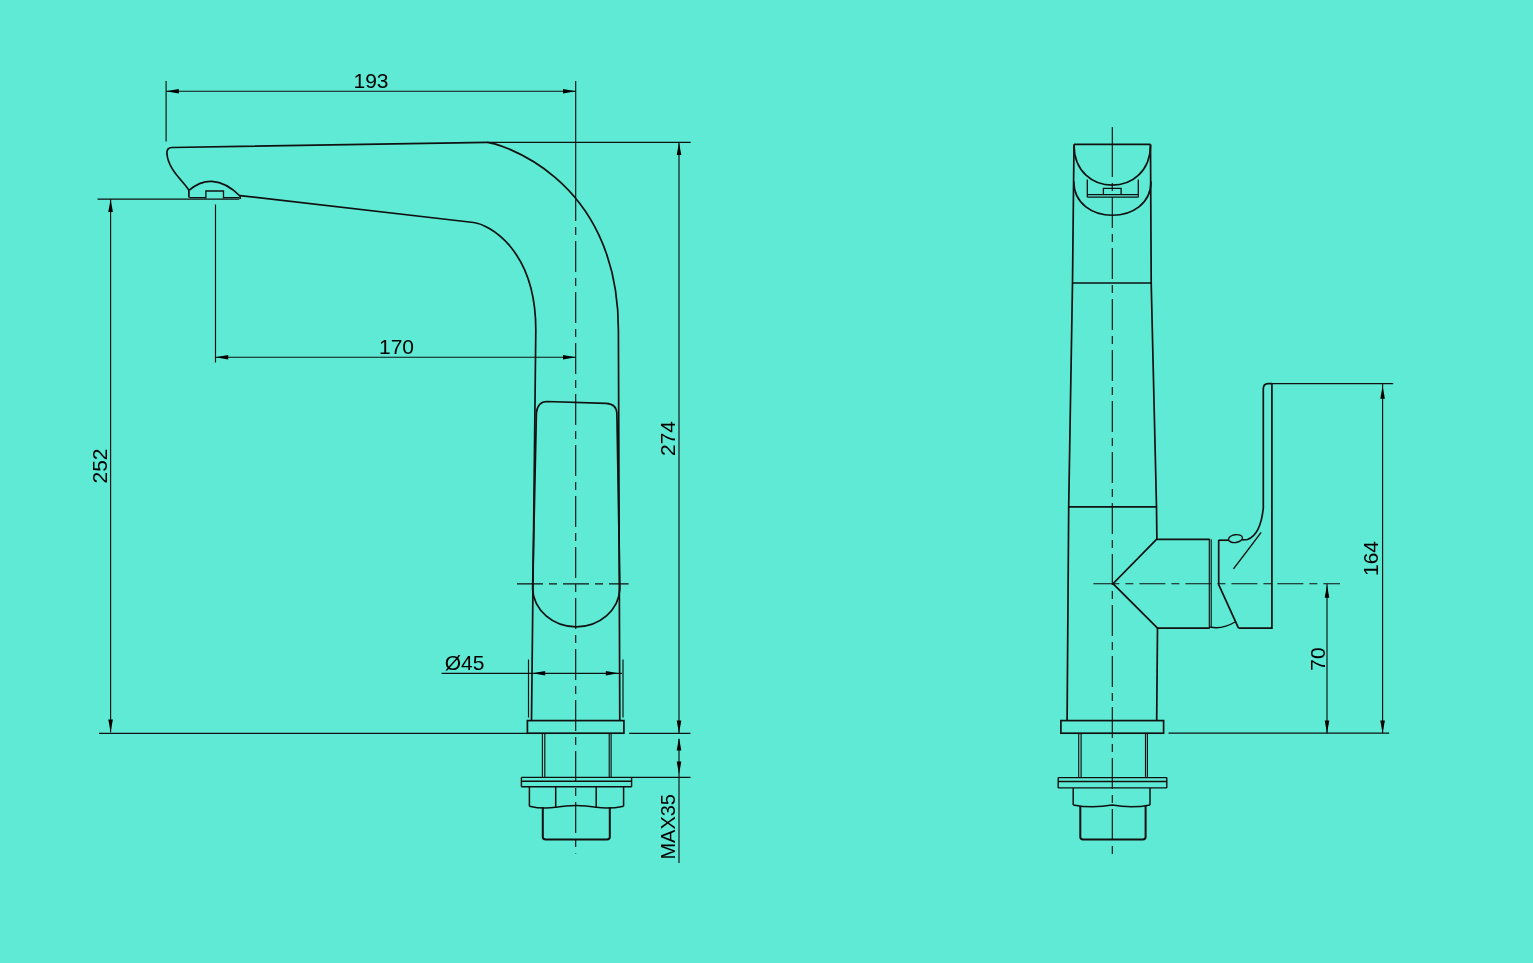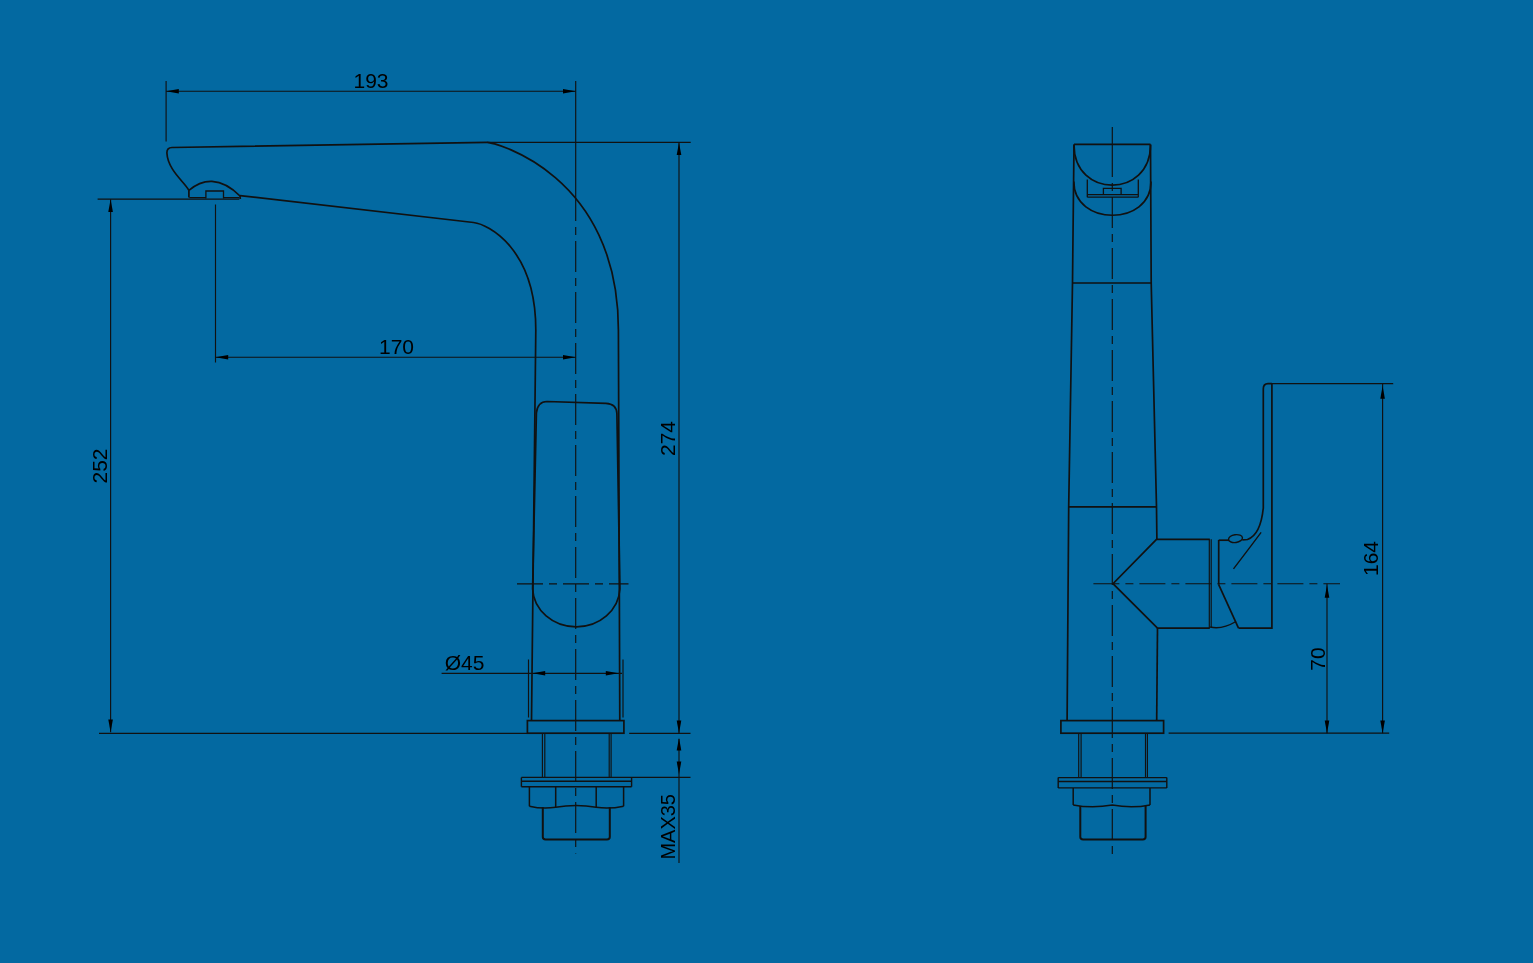--- a/index.html
+++ b/index.html
@@ -1,16 +1,16 @@
 <!DOCTYPE html>
 <html><head>
 <meta charset="utf-8">
 <style>
   html,body{margin:0;padding:0;background:#ffffff;}
-  .page{position:relative;width:1533px;height:963px;background:#0369a1;overflow:hidden;}
+  .page{position:relative;width:1533px;height:963px;background:#5eead4;overflow:hidden;}
   svg{display:block;}
   text{font-family:"Liberation Sans",sans-serif;fill:#000;}
 </style>
 </head>
 <body>
 <div class="page">
 <svg width="1533" height="963" viewBox="0 0 1533 963">
   <g fill="none" stroke="#111" stroke-width="1.7" stroke-linecap="butt">
 
     <path d="M 166.9 153 Q 166.8 147.6 172 147.5 L 487 142.3 C 494 142.2, 618.4 174, 618.4 330 L 619.8 720.5"></path>

